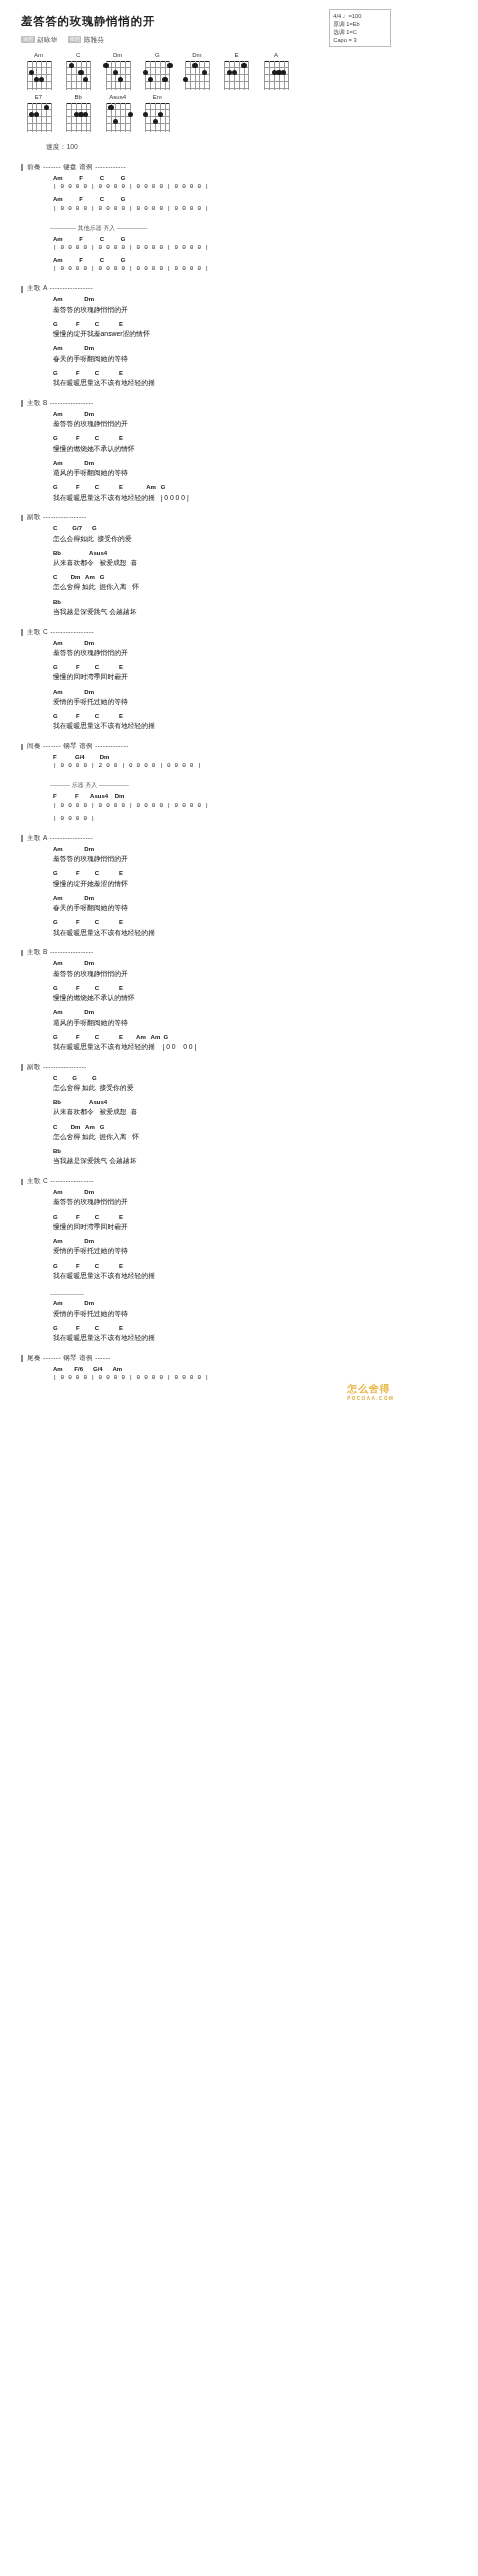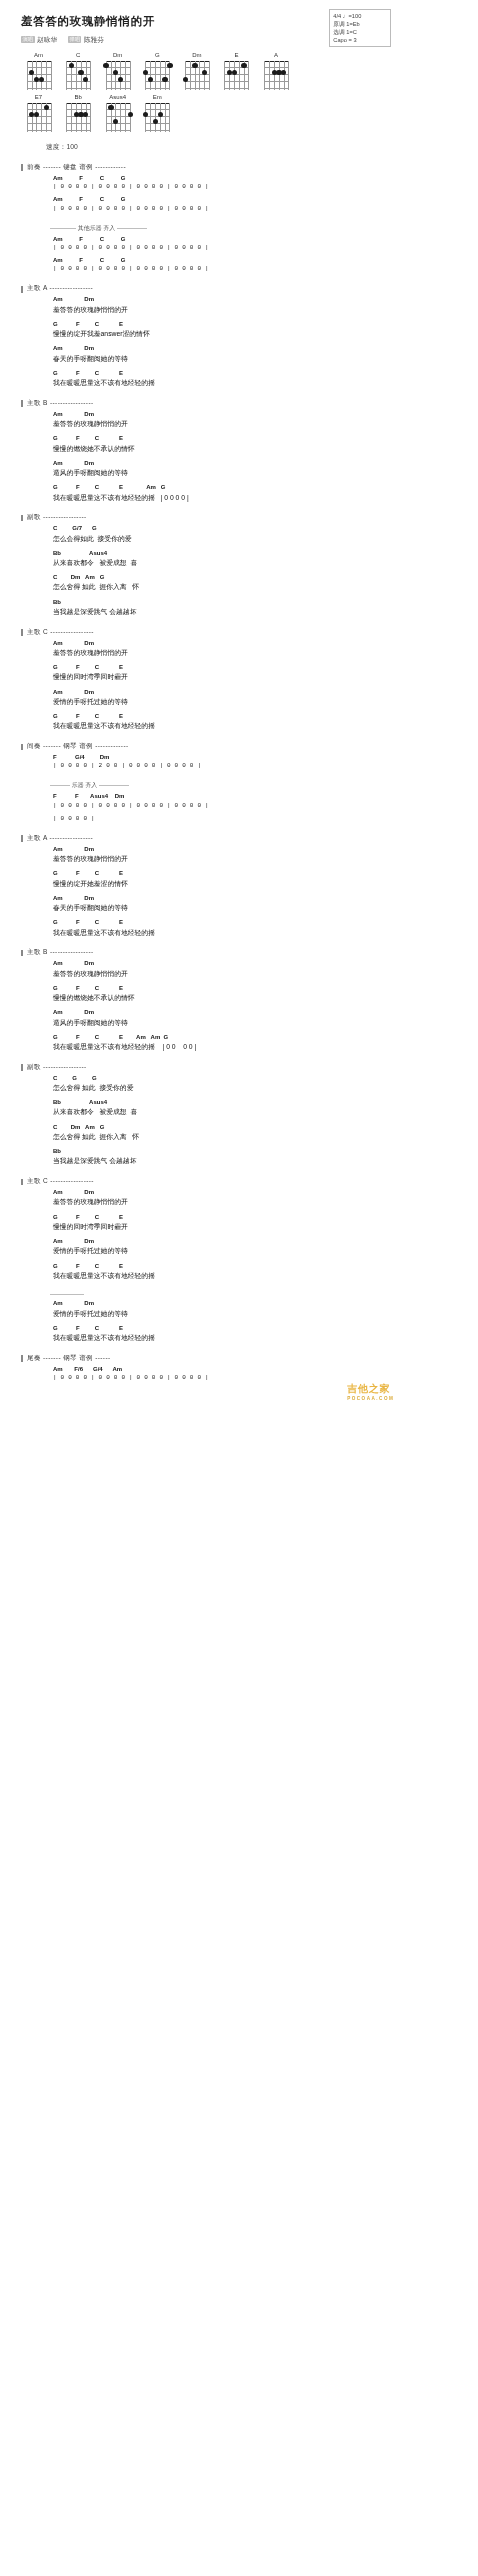--- a/index.html
+++ b/index.html
@@ -568,17 +568,17 @@
       <div class="section">
         <div class="sec-title">尾奏 ------- 钢琴 谱例 ------</div>
         <div class="block">
           <div class="cline">Am       F/6      G/4      Am</div>
           <div class="tline">| 0 0 0 0 | 0 0 0 0 | 0 0 0 0 | 0 0 0 0 |</div>
         </div>
       </div>
     </div>
 
   <div class="wm">
-    <span>吉他之家</span>
+    <span>怎么舍得</span>
     <small>POCOAA.COM</small>
   </div>
 </div>
 
 
 </body></html>

